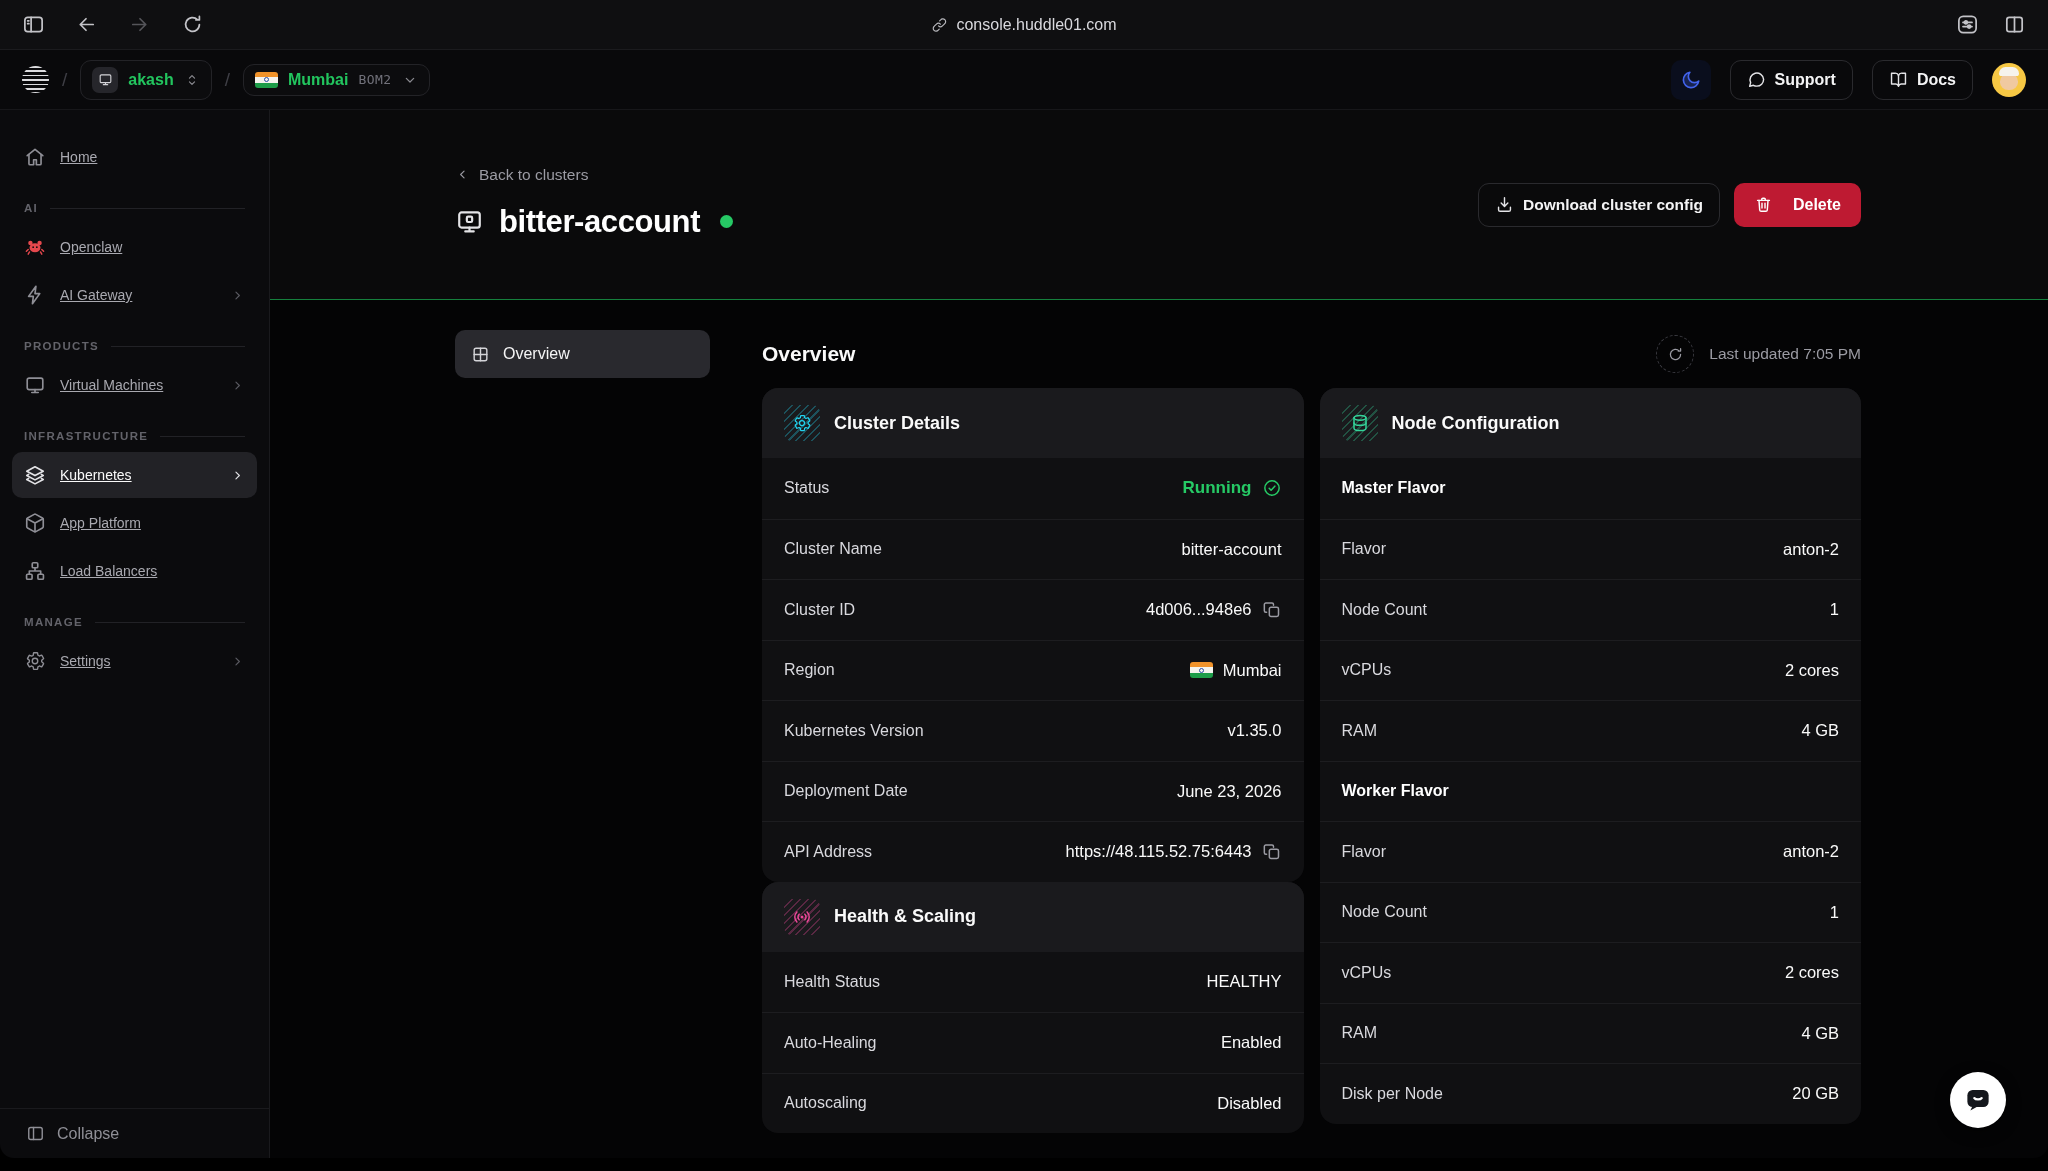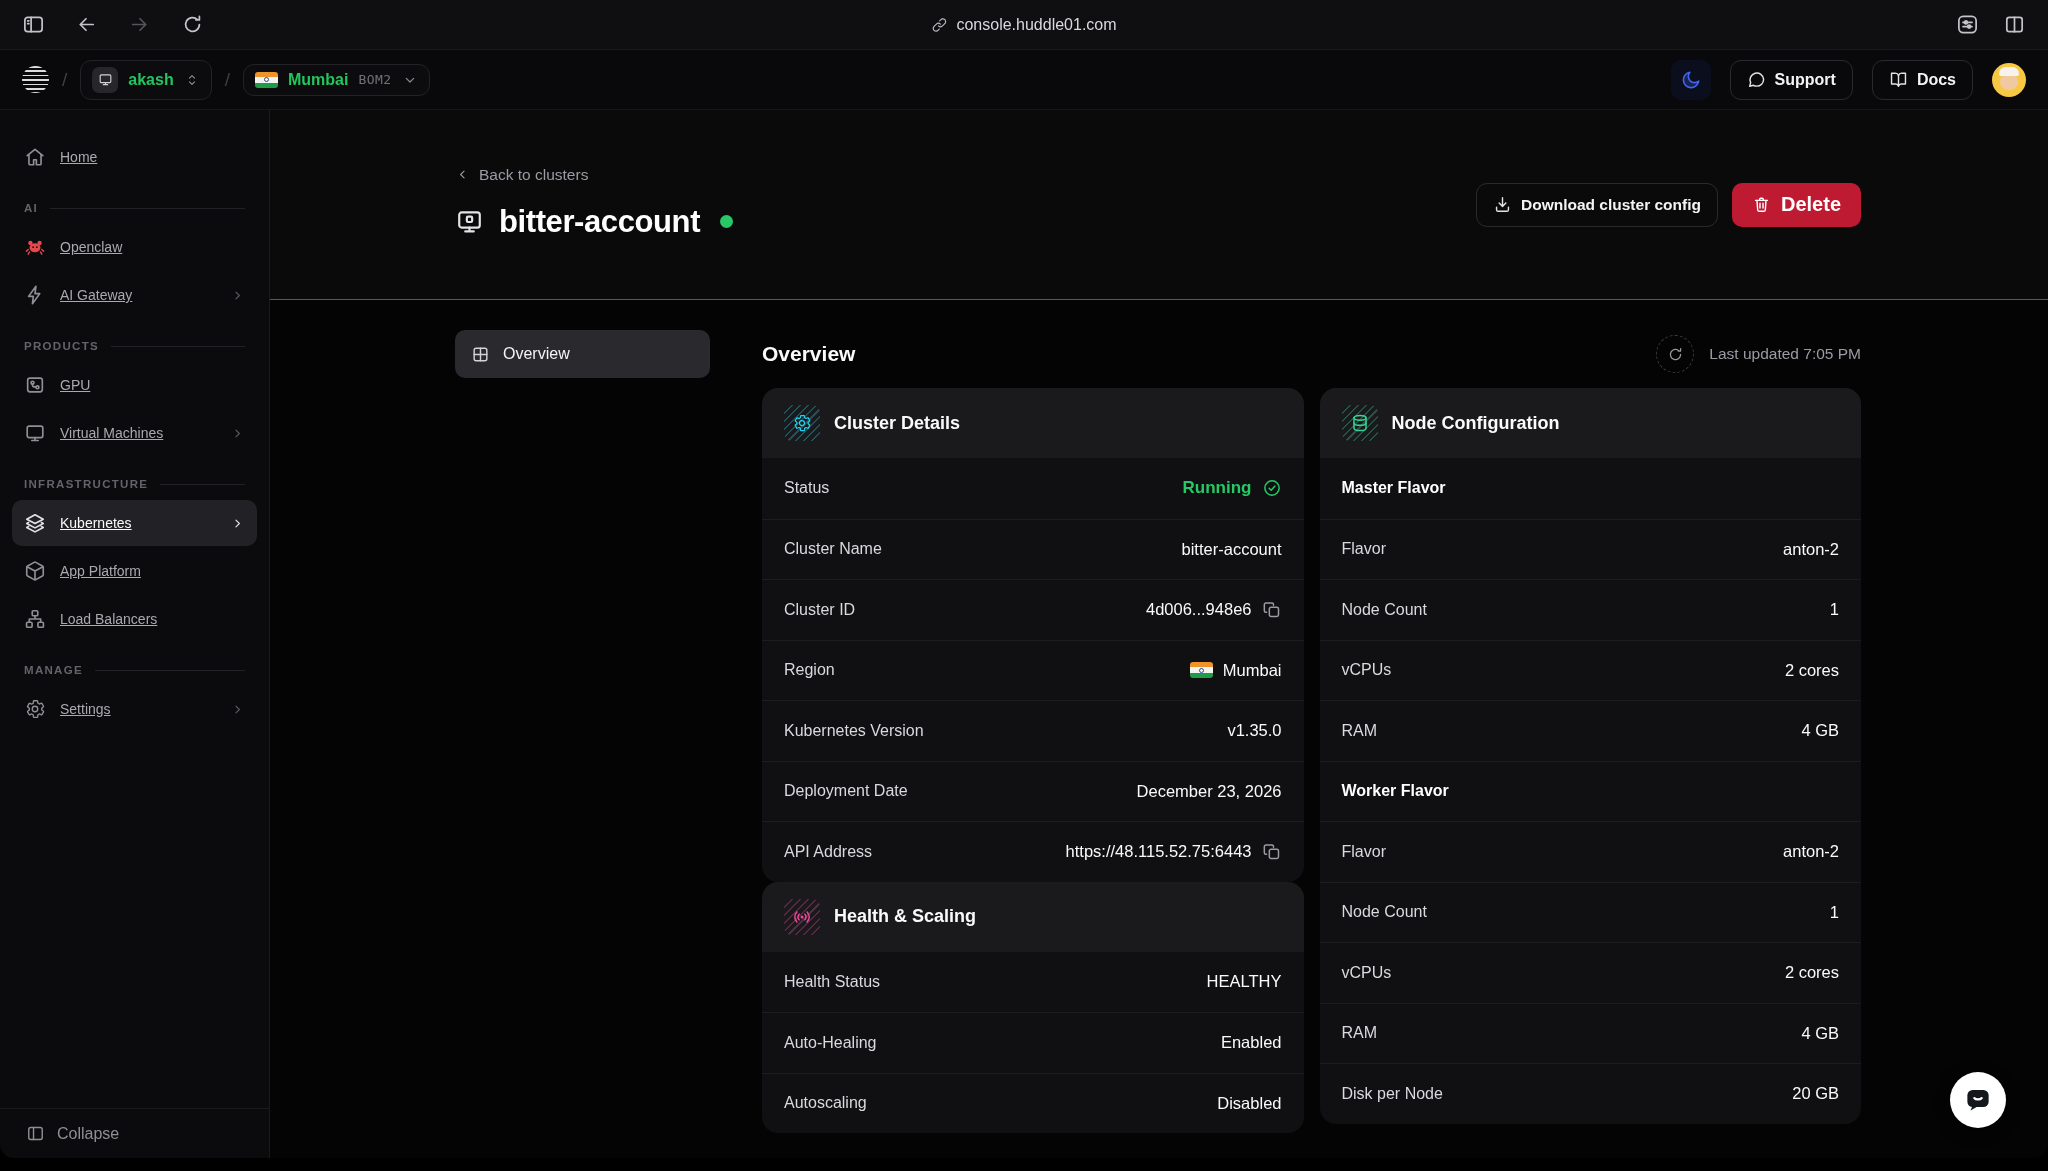--- a/index.html
+++ b/index.html
@@ -70,22 +70,22 @@
     display:flex; align-items:center; padding:0 187px 0 185px; }
   .back { display:inline-flex; align-items:center; gap:9px; color:#9b9ba3; font-size:15.5px;
     background:none; border:none; font-family:inherit; margin-bottom:16px; }
   .back .ic { width:15px; height:15px; }
   .title-row { display:flex; align-items:center; gap:15px; height:44px; }
   .title-row .ic.title-ic { width:29px; height:29px; color:#e4e4e7; }
   .page-title { font-size:31px; font-weight:700; letter-spacing:-.4px; color:#fff; }
   .status-dot { width:13px; height:13px; border-radius:50%; background:#26c965; margin-left:5px; }
   .hero-actions { margin-left:auto; display:flex; align-items:center; gap:14px; }
   .btn-outline.lg { height:44px; font-size:15.5px; }
-  .btn-delete { display:flex; align-items:center; gap:10px; height:44px; padding:0 20px;
-    border:none; border-radius:10px; background:#be1a32; color:#fff; font-size:20px; font-weight:600; font-family:inherit; }
+  .btn-delete { display:flex; align-items:center; gap:20px; height:44px; padding:0 20px;
+    border:none; border-radius:10px; background:#be1a32; color:#fff; font-size:16px; font-weight:600; font-family:inherit; }
   .btn-delete .ic { width:19px; height:19px; }
 
   .content { flex:1; min-height:0; overflow:hidden; display:flex; gap:52px; padding:30px 187px 0 185px; }
   .tab-col { width:255px; flex:none; }
   .tab { height:48px; background:#29292e; border-radius:10px; display:flex; align-items:center;
     gap:13px; padding:0 16px; color:#f4f4f5; font-size:16px; font-weight:500; }
   .tab .ic { width:19px; height:19px; color:#d4d4d8; }
   .content-right { flex:1; min-width:0; }
   .content-head { height:48px; display:flex; align-items:center; margin-bottom:10px; }
   .content-head h2 { font-size:21px; font-weight:700; }
@@ -283,31 +283,20 @@
             <span class="ic chev">
               <svg viewBox="0 0 24 24" fill="none" stroke="currentColor" stroke-width="1.8" stroke-linecap="round" stroke-linejoin="round">
                 <path d="M9.5 6.5 15 12l-5.5 5.5"></path>
               </svg>
             </span>
           </div>
           <div class="section">PRODUCTS</div>
           <div class="nav-item">
             <span class="ic ">
               <svg viewBox="0 0 24 24" fill="none" stroke="currentColor" stroke-width="1.8" stroke-linecap="round" stroke-linejoin="round">
-                <rect x="4" y="4.5" width="16" height="15" rx="2.5"></rect>
-                <circle cx="9.3" cy="9.5" r="1.6"></circle>
-                <circle cx="14.7" cy="14.5" r="1.6"></circle>
-                <path d="M9.3 11.1v1.3a1.6 1.6 0 0 0 1.6 1.6h2.2"></path>
-              </svg>
-            </span>
-            <span>GPU</span>
-          </div>
-          <div class="nav-item">
-            <span class="ic ">
-              <svg viewBox="0 0 24 24" fill="none" stroke="currentColor" stroke-width="1.8" stroke-linecap="round" stroke-linejoin="round">
                 <rect x="3.5" y="4.5" width="17" height="12.5" rx="2"></rect>
                 <path d="M12 17v3.2M8.5 20.2h7"></path>
               </svg>
             </span>
             <span>Virtual Machines</span>
             <span class="ic chev">
               <svg viewBox="0 0 24 24" fill="none" stroke="currentColor" stroke-width="1.8" stroke-linecap="round" stroke-linejoin="round">
                 <path d="M9.5 6.5 15 12l-5.5 5.5"></path>
               </svg>
             </span>
@@ -503,21 +492,21 @@
                     </div>
                     <div class="card-row">
                       <span class="row-label">Kubernetes Version</span>
                       <span class="row-value">
                         <span>v1.35.0</span>
                       </span>
                     </div>
                     <div class="card-row">
                       <span class="row-label">Deployment Date</span>
                       <span class="row-value">
-                        <span>December 23, 2026</span>
+                        <span>June 23, 2026</span>
                       </span>
                     </div>
                     <div class="card-row">
                       <span class="row-label">API Address</span>
                       <span class="row-value">
                         <span>https://48.115.52.75:6443</span>
                         <button class="copy-btn"><svg viewBox="0 0 24 24" fill="none" stroke="currentColor" stroke-width="1.8" stroke-linecap="round" stroke-linejoin="round">
                             <rect x="8.8" y="8.8" width="11" height="11" rx="2"></rect>
                             <path d="M5.5 14.8h-.9a1.8 1.8 0 0 1-1.8-1.8V5.4a1.8 1.8 0 0 1 1.8-1.8H12a1.8 1.8 0 0 1 1.8 1.8v.9"></path>
                           </svg></button>

